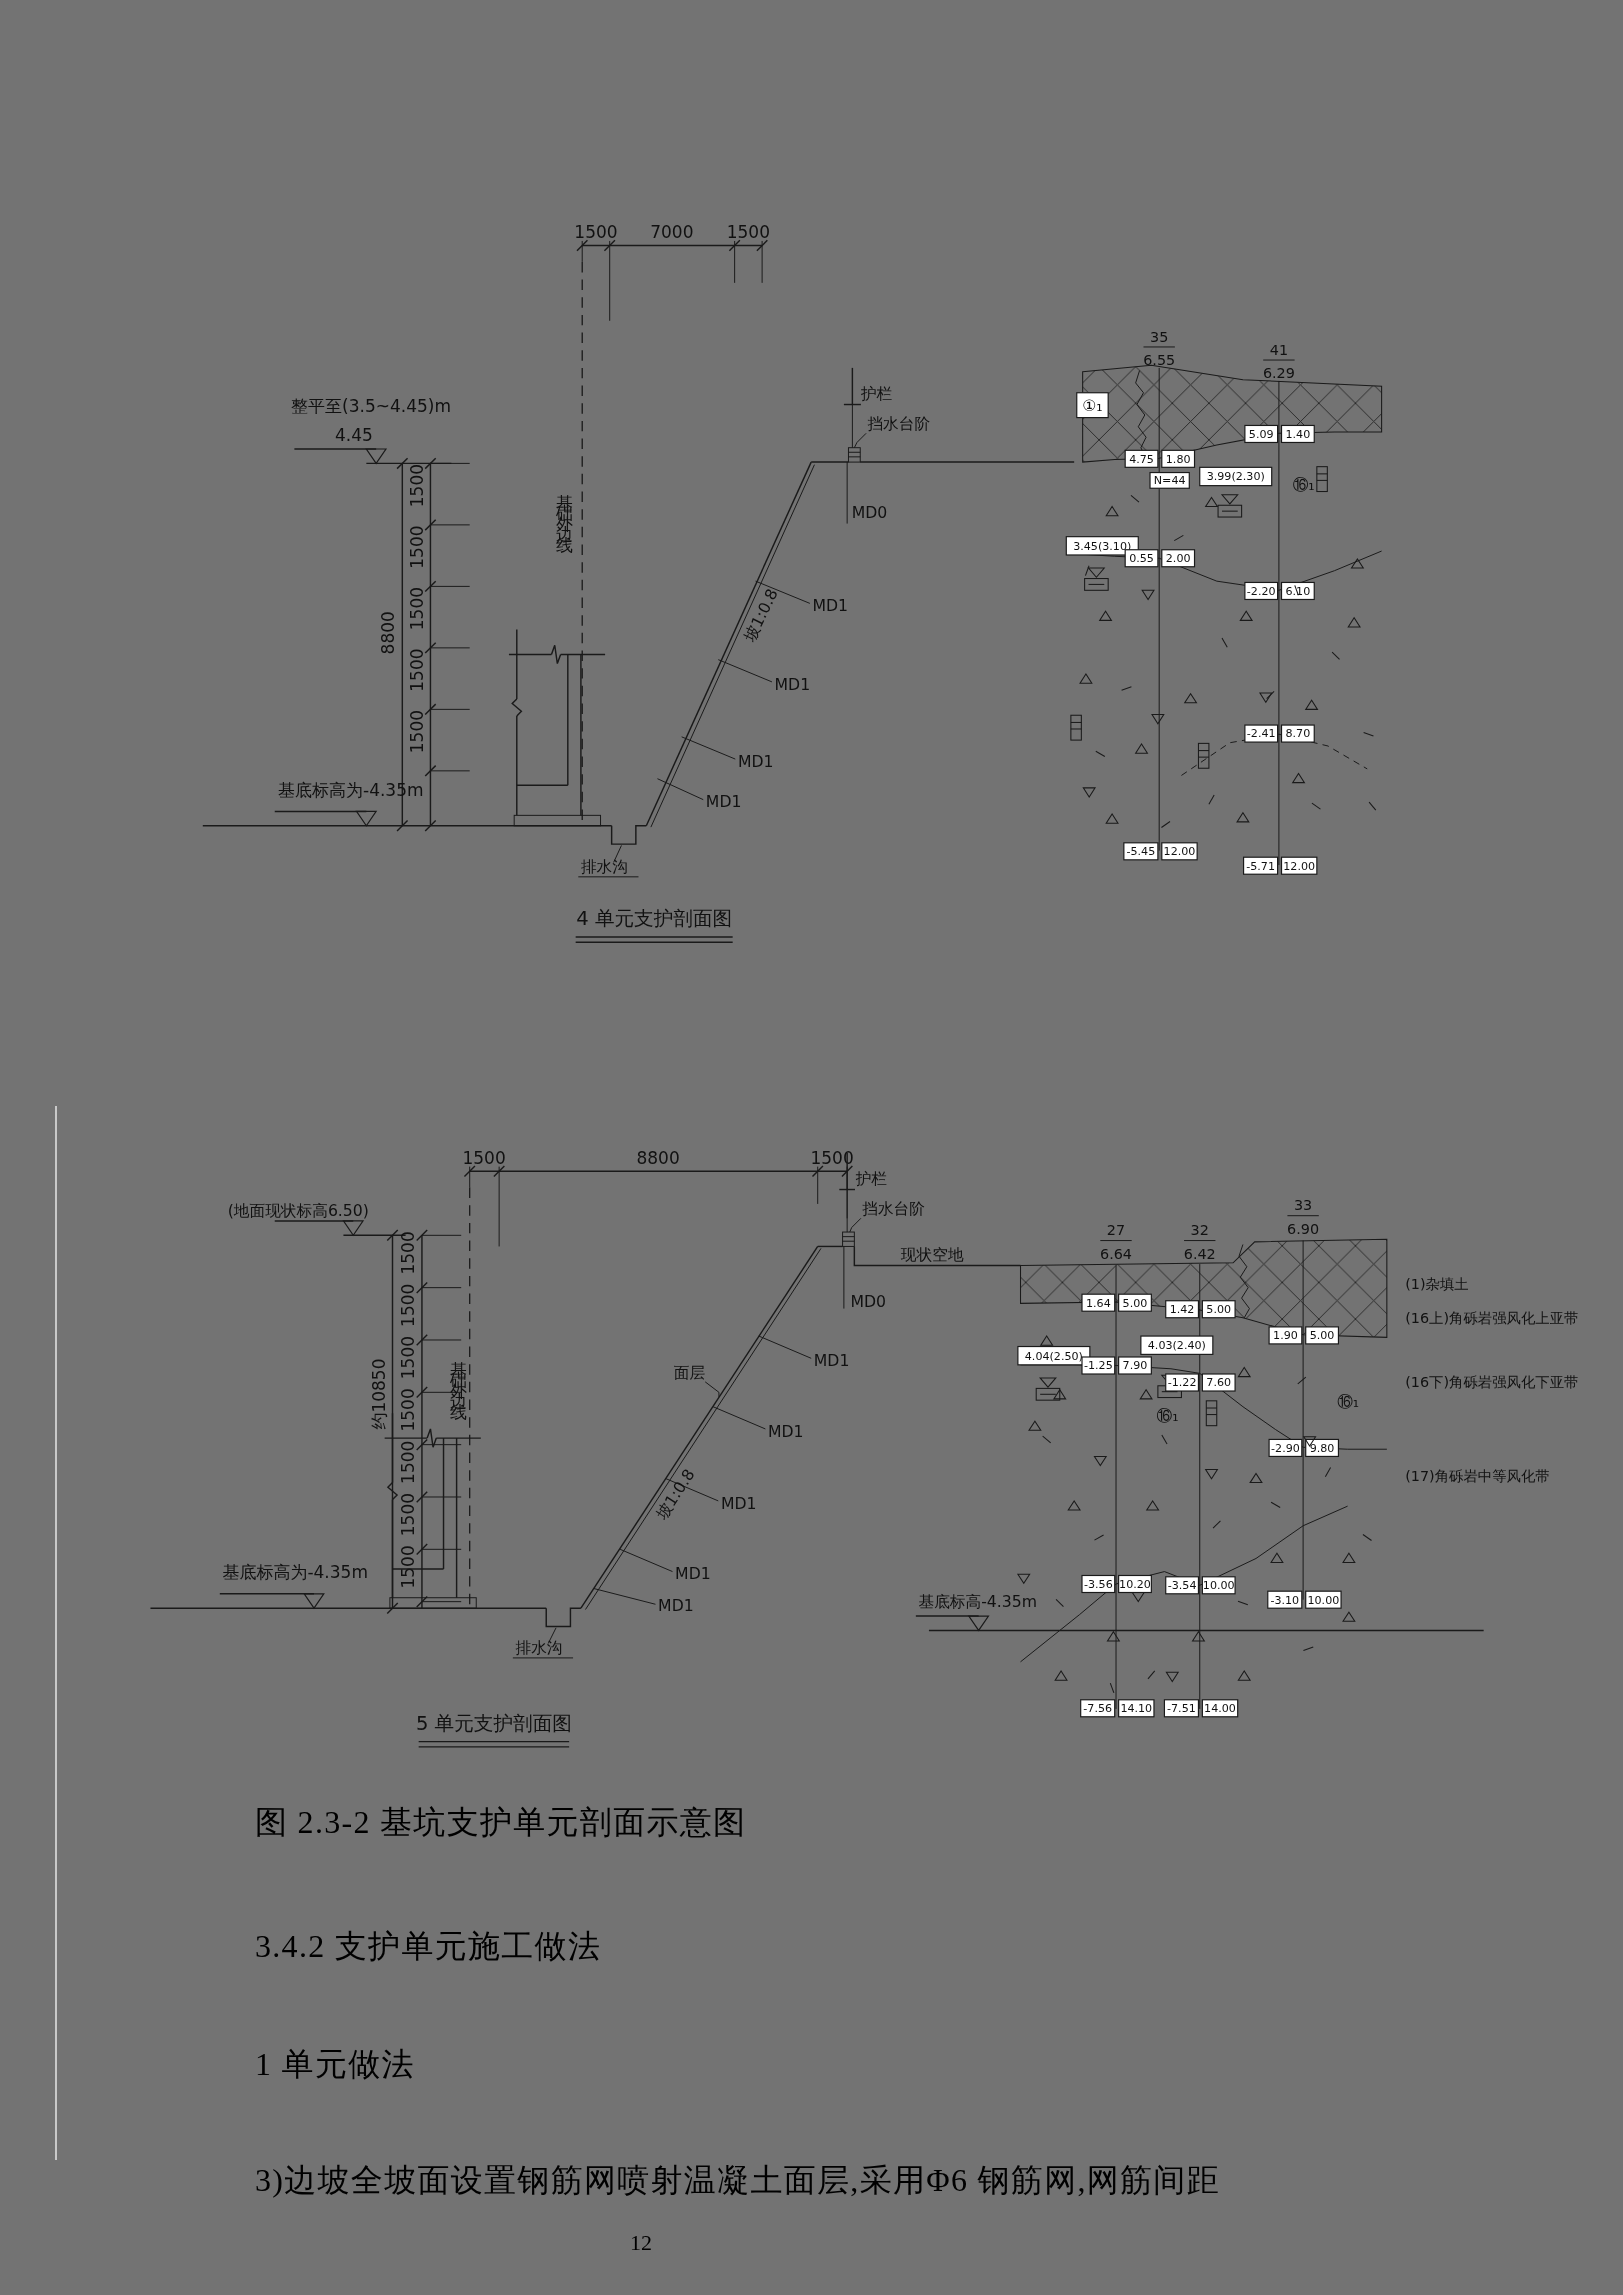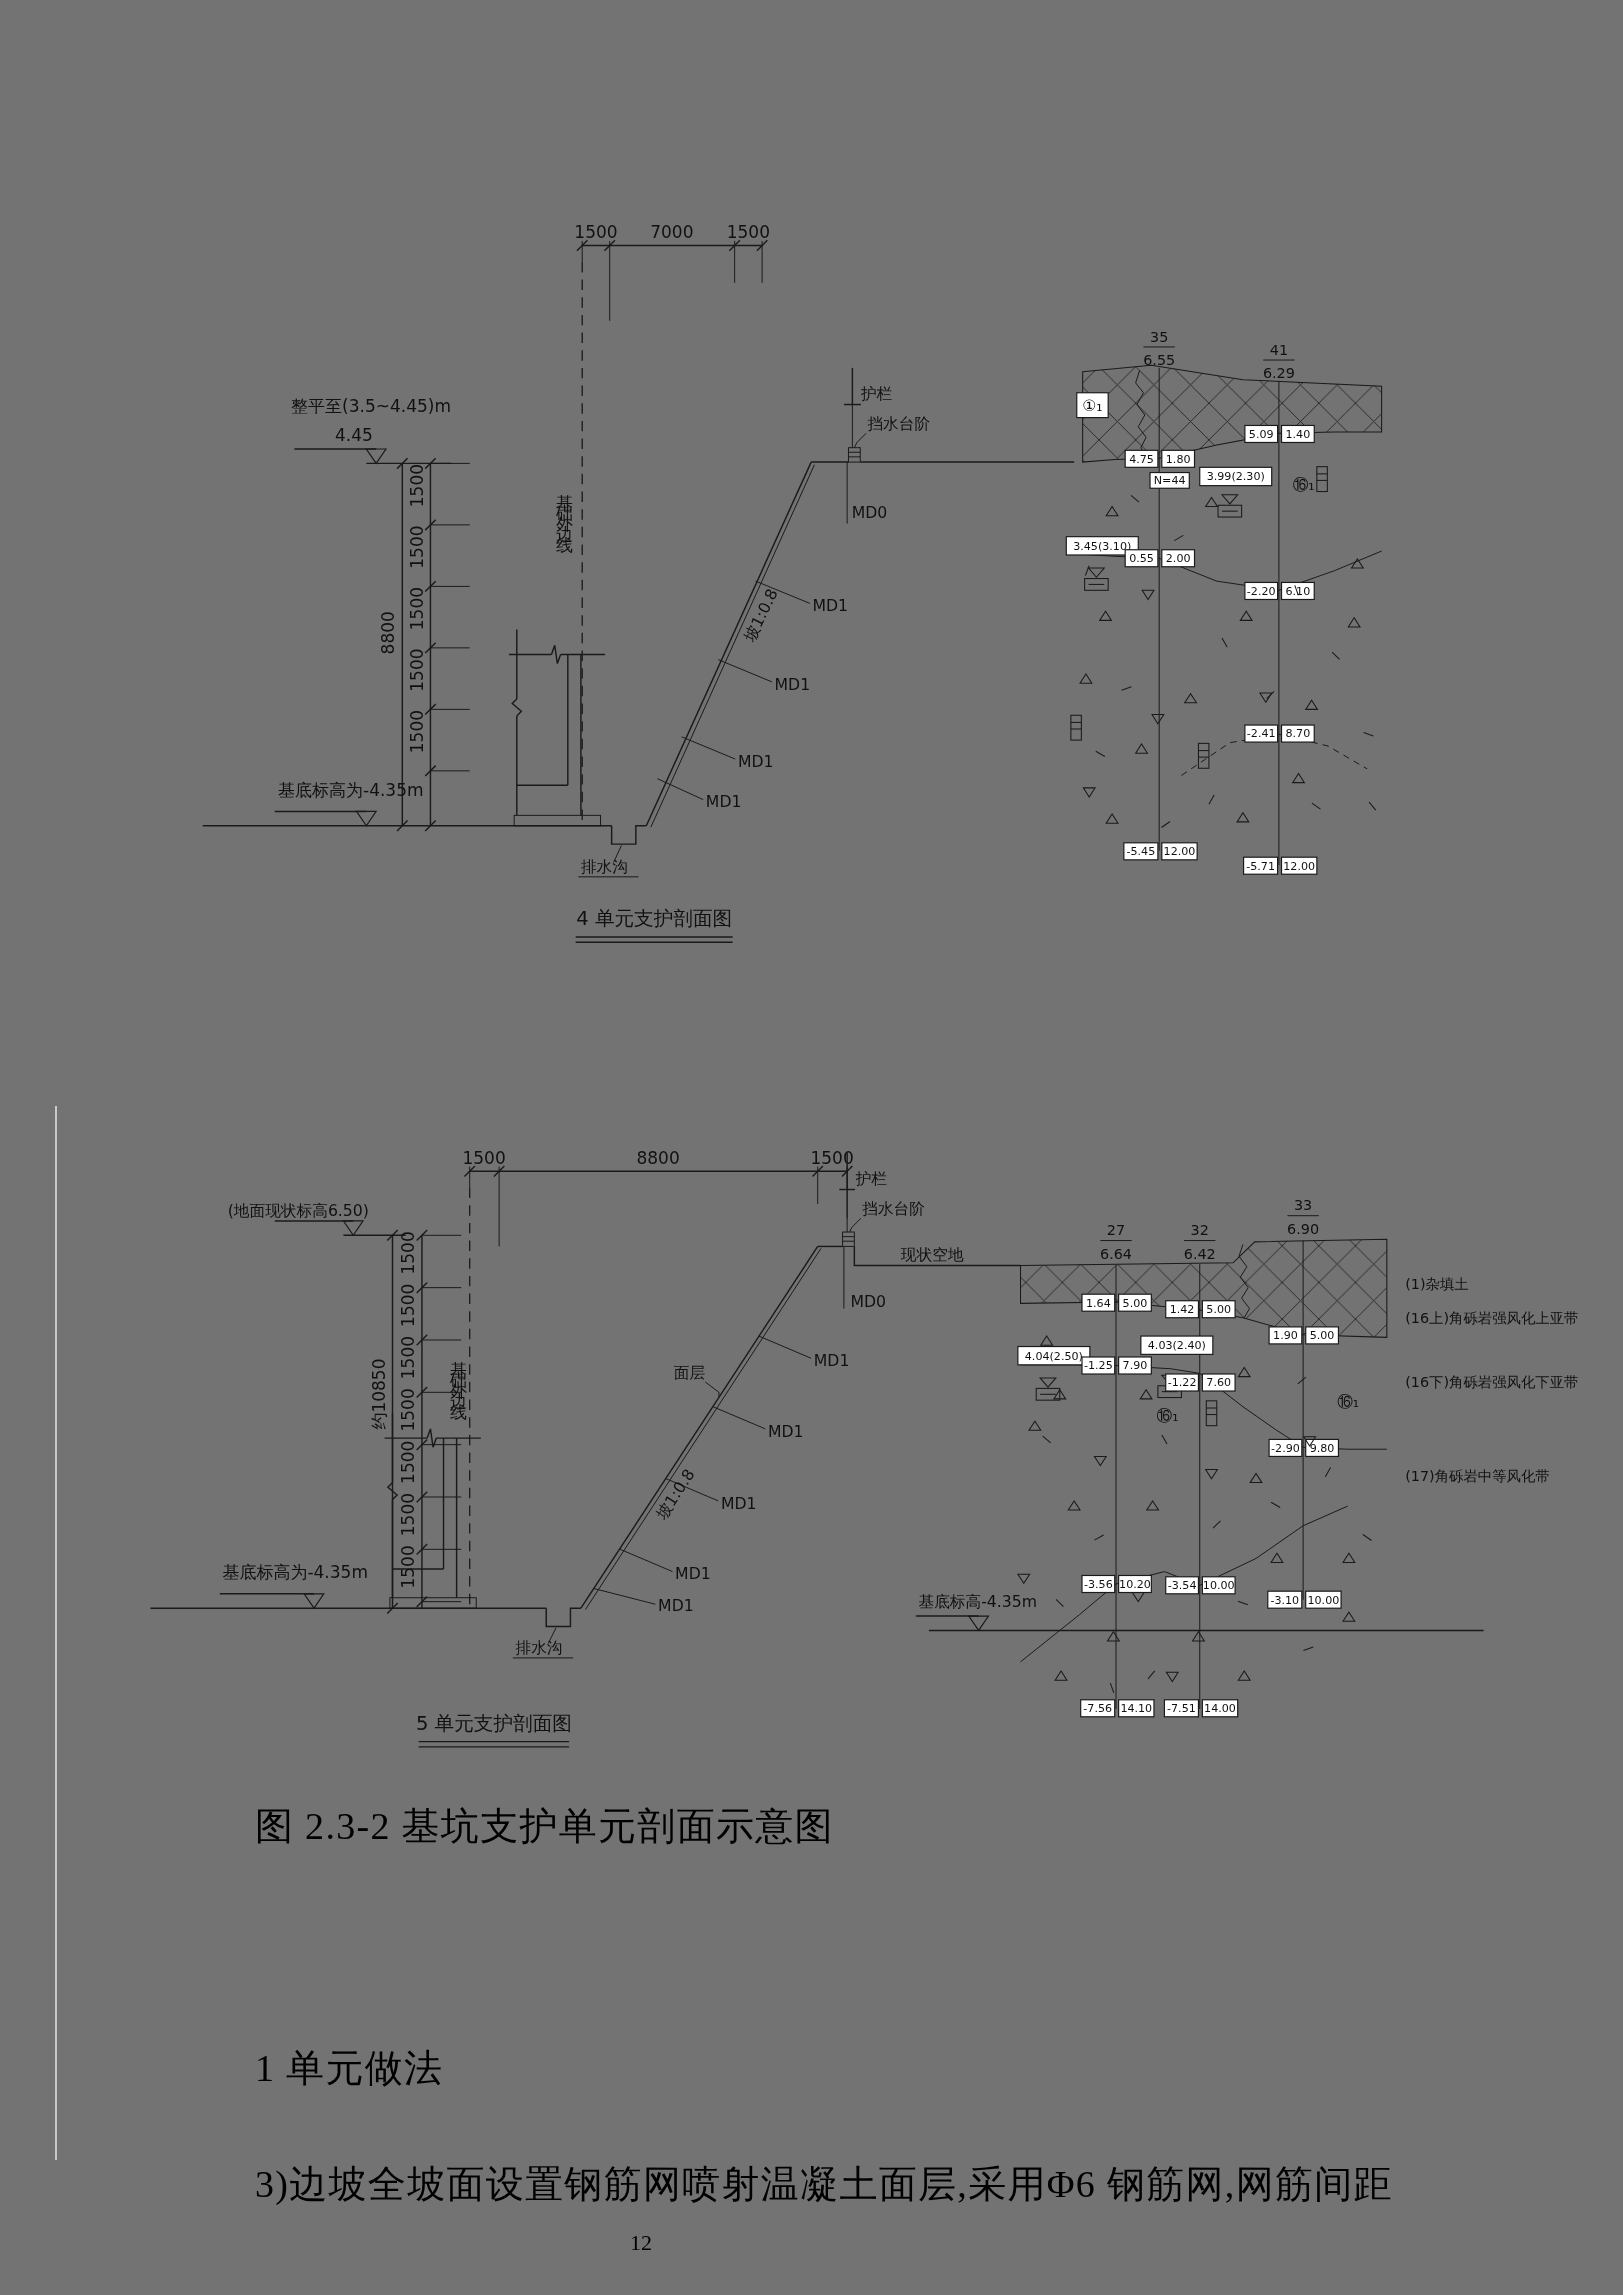--- a/index.html
+++ b/index.html
@@ -10,21 +10,21 @@
   .ln{stroke:#1a1a1a;stroke-width:2.2;fill:none;}
   .tn{stroke:#1a1a1a;stroke-width:1.5;fill:none;}
   .dl{stroke:#1a1a1a;stroke-width:2;fill:none;stroke-dasharray:16 11;}
   .dd{stroke:#1a1a1a;stroke-width:1.5;fill:none;stroke-dasharray:10 8;}
   .bx{fill:#fff;stroke:#1a1a1a;stroke-width:1.8;}
   .s17{font-size:17px;} .s22{font-size:22px;}
   .s24{font-size:24px;} .s26{font-size:26px;} .s30{font-size:30px;}
   .am{text-anchor:middle;}
   .vtext{position:absolute;writing-mode:vertical-lr;text-orientation:upright;
          font-family:"DejaVu Sans", sans-serif;font-size:17px;letter-spacing:10.5px;color:#111;}
-  .tb{position:absolute;left:255px;width:1152px;font-size:38px;letter-spacing:1.3px;color:#000;}
+  .tb{position:absolute;left:255px;width:1152px;font-size:32px;letter-spacing:1.3px;color:#000;}
   .pnum{position:absolute;left:0;width:1282px;text-align:center;font-size:22px;color:#000;}
   .mline{position:absolute;left:55px;top:1106px;width:2px;height:1054px;background:#c9c9c9;}
 </style>
 </head>
 <body>
 
 <div class="page">
 <div class="mline"></div>
 
 <svg width="1623" height="1806" viewBox="0 0 2481 2760">
@@ -504,18 +504,19 @@
       <line class="ln" x1="640" y1="2662" x2="870" y2="2662"></line>
       <line class="ln" x1="640" y1="2670" x2="870" y2="2670"></line>
     </g>
   </g>
 </svg>
 
 <div class="vtext" style="left:554px;top:481px;">基础外边线</div>
 <div class="vtext" style="left:448px;top:1348px;">基础外边线</div>
 
 <div class="tb" style="top:1801px;">图 2.3-2 基坑支护单元剖面示意图</div>
+<div class="tb" style="top:1925px;">3.4.2 支护单元施工做法</div>
 <div class="tb" style="top:2043px;">1 单元做法</div>
 <div class="tb" style="top:2159px;">3)边坡全坡面设置钢筋网喷射温凝土面层,采用Φ6 钢筋网,网筋间距</div>
 <div class="pnum" style="top:2230px;">12</div>
 
 </div>
 
 
 </body></html>

